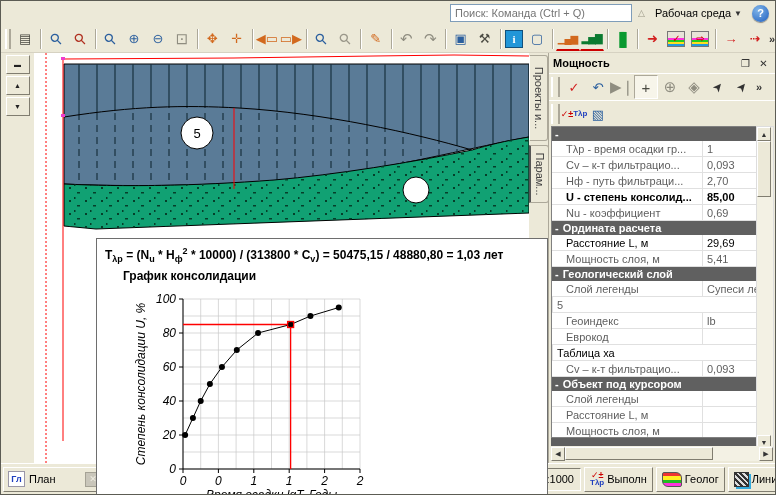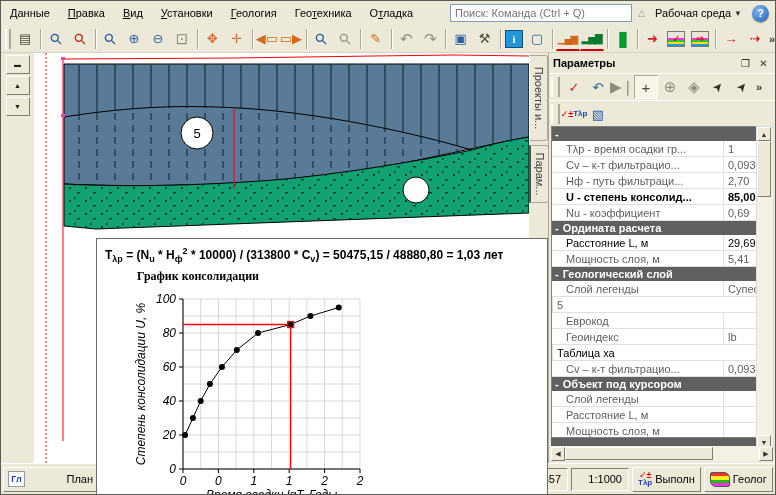--- a/index.html
+++ b/index.html
@@ -56,44 +56,44 @@
   .rtab.active{border-left:2px solid #555;}
   
   #params{position:absolute;left:547px;top:0;width:227px;height:100%;background:#ece9d8;border-left:1px solid #aca899;box-sizing:border-box;}
   #ptitle{height:20px;display:flex;align-items:center;padding:0 4px;font-weight:bold;}
   #ptitle .sp{flex:1;}
   .wbtn{width:15px;height:14px;display:flex;align-items:center;justify-content:center;font-size:10px;color:#333;margin-left:3px;}
   .ptb{height:26px;display:flex;align-items:center;border-top:1px solid #fff;}
   #propgrid{position:absolute;left:2px;top:73px;width:208px;height:312px;background:#fff;border:1px solid #808080;border-right:none;box-sizing:border-box;overflow:hidden;}
   .ph{height:14px;background:#606060;color:#fff;font-weight:bold;display:flex;align-items:center;gap:4px;padding-left:3px;}
   .ph .minus{font-weight:bold;}
-  .pr{height:15px;border-bottom:1px solid #e0e0e0;display:flex;align-items:center;gap:21px;}
+  .pr{height:15px;border-bottom:1px solid #e0e0e0;display:flex;align-items:center;}
   .plabel{width:136px;padding-left:14px;color:#5f5f5f;white-space:nowrap;overflow:hidden;flex:none;}
   .pvalue{flex:1;border-left:1px solid #e0e0e0;padding-left:4px;color:#5f5f5f;white-space:nowrap;overflow:hidden;height:100%;display:flex;align-items:center;}
   .pr.bold .plabel,.pr.bold .pvalue{color:#000;font-weight:bold;}
   .pr.dark .plabel,.pr.dark .pvalue{color:#000;}
   #phpartial{position:absolute;left:2px;top:385px;width:208px;height:10px;background:#606060;}
   
   .sb{background:#f3f1e4;}
   #vsb{position:absolute;right:1px;top:73px;width:16px;height:322px;border:1px solid #ddd;}
   .sbbtn{width:14px;height:14px;background:#ece9d8;border:1px solid;border-color:#fff #807d70 #807d70 #fff;
          display:flex;align-items:center;justify-content:center;font-size:7px;color:#333;box-sizing:border-box;}
   #vthumb{width:14px;height:56px;background:#ece9d8;border:1px solid;border-color:#fff #807d70 #807d70 #fff;box-sizing:border-box;}
   #vsb .down{position:absolute;bottom:0;}
   #hsb{position:absolute;left:2px;bottom:2px;width:222px;height:15px;display:flex;align-items:center;background:#f3f1e4;}
   #hthumb{width:148px;height:13px;background:#ece9d8;border:1px solid;border-color:#fff #807d70 #807d70 #fff;box-sizing:border-box;}
   
   #popup{position:absolute;left:95px;top:185px;width:452px;height:270px;background:#fff;border:1px solid #6e6e6e;box-sizing:border-box;z-index:30;}
   #formula{position:absolute;left:8px;top:7px;font-weight:bold;font-size:12px;white-space:nowrap;}
   #formula sub,#formula sup{font-size:9px;}
-  #charttitle{position:absolute;left:40px;top:30px;font-weight:bold;font-size:12px;font-family:Liberation Serif, serif;}
+  #charttitle{position:absolute;left:26px;top:30px;font-weight:bold;font-size:12px;}
   #chart{position:absolute;left:34px;top:48px;}
   
   #statusbar{position:absolute;left:0;top:462px;width:100%;height:31px;border-top:1px solid #fff;display:flex;align-items:center;padding:0 2px;box-sizing:border-box;gap:3px;}
-  .vtab{height:23px;display:flex;align-items:center;gap:16px;padding:0 4px;border:1px solid;border-color:#fff #807d70 #807d70 #fff;background:#ece9d8;text-align:right;}
+  .vtab{height:23px;display:flex;align-items:center;gap:4px;padding:0 4px;border:1px solid;border-color:#fff #807d70 #807d70 #fff;background:#ece9d8;}
   .vtab.active{background:#fff;border-color:#807d70;}
   .gl{width:15px;height:14px;background:#fff;border:1px solid #9a97a8;color:#1f3fbf;font-weight:bold;font-size:9px;display:flex;align-items:center;justify-content:center;}
   .closebox{width:14px;height:13px;display:flex;align-items:center;justify-content:center;font-size:9px;font-weight:bold;}
   .closebox.gray{background:#c9c6ba;color:#efede2;border:1px solid #a5a295;}
   .closebox.red{background:#e03c31;color:#fff;border:1px solid #9c1f18;border-radius:2px;}
   .sfield{height:21px;min-width:44px;display:flex;align-items:center;justify-content:flex-end;padding:0 6px;
           border:1px solid;border-color:#807d70 #fff #fff #807d70;background:#ece9d8;}
   .sbtnb{height:23px;display:flex;align-items:center;gap:3px;padding:0 5px;border:1px solid;border-color:#fff #807d70 #807d70 #fff;background:#ece9d8;}
   .sico-geology{width:18px;height:13px;background:linear-gradient(180deg,#e33 0 25%,#fe2 25% 50%,#2b2 50% 75%,#f3d 75%);border:1px solid #555;border-radius:2px 6px 2px 6px;}
   .sico-lines{width:13px;height:13px;border:1px solid #333;background:
@@ -103,21 +103,20 @@
   .stack{display:flex;flex-direction:column;align-items:center;line-height:8px;}
   .stack .g1{font-size:9px;color:#c00;font-weight:bold;}
   .stack .g2{font-size:8px;color:#1f3fbf;font-weight:bold;}
 </style>
 </head>
 <body>
 
 <div id="app">
 
   <div id="menubar">
-    <span id="menuitems"><span class="mitem"><u>Д</u>анные</span><span class="mitem"><u>П</u>равка</span><span class="mitem"><u>В</u>ид</span><span class="mitem"><u>У</u>становки</span><span class="mitem"><u>Г</u>еология</span><span class="mitem">Гео<u>т</u>ехника</span><span class="mitem">О<u>т</u>ладка</span></span>
     <span id="searchwrap">
       <input id="search" placeholder="Поиск: Команда (Ctrl + Q)" style="">
       <span class="pin">△</span>
       <span id="workspace">
         <span>Рабочая среда</span>
         <span class="caret">▼</span>
       </span>
       <span id="help">?</span>
     </span>
   </div>
@@ -218,21 +217,21 @@
         <div class="rtab" style="height: 84px;">
           <span>Проекты и...</span>
         </div>
         <div class="rtab active" style="height: 56px;">
           <span>Парам...</span>
         </div>
       </div>
 
     <div id="params">
       <div id="ptitle">
-        <span>Параметры</span>
+        <span>Мощность</span>
         <span class="sp"></span>
         <span class="wbtn">❐</span>
         <span class="wbtn">✕</span>
       </div>
       <div class="ptb" id="ptb1">
           <span class="thandle"></span>
           <span class="tbtn red">✓</span>
           <span class="tbtn blue">↶</span>
           <span class="tbtn dim">▶❘</span>
           <span class="tbtn pressed">+</span>
@@ -291,26 +290,26 @@
             <span>Геологический слой</span>
           </div>
           <div class="pr ">
             <span class="plabel">Слой легенды</span>
             <span class="pvalue">Супеси лес</span>
           </div>
           <div class="pr ">
             <span class="pvalue">5</span>
           </div>
           <div class="pr ">
+            <span class="plabel">Геоиндекс</span>
+            <span class="pvalue">lb</span>
+          </div>
+          <div class="pr ">
             <span class="plabel">Еврокод</span>
             <span class="pvalue"></span>
-          </div>
-          <div class="pr ">
-            <span class="plabel">Геоиндекс</span>
-            <span class="pvalue">lb</span>
           </div>
           <div class="pr dark">
             <span class="pvalue">Таблица ха</span>
           </div>
           <div class="pr ">
             <span class="plabel">Cv – к-т фильтрацио...</span>
             <span class="pvalue">0,093</span>
           </div>
           <div class="ph">
             <span class="minus">-</span>

